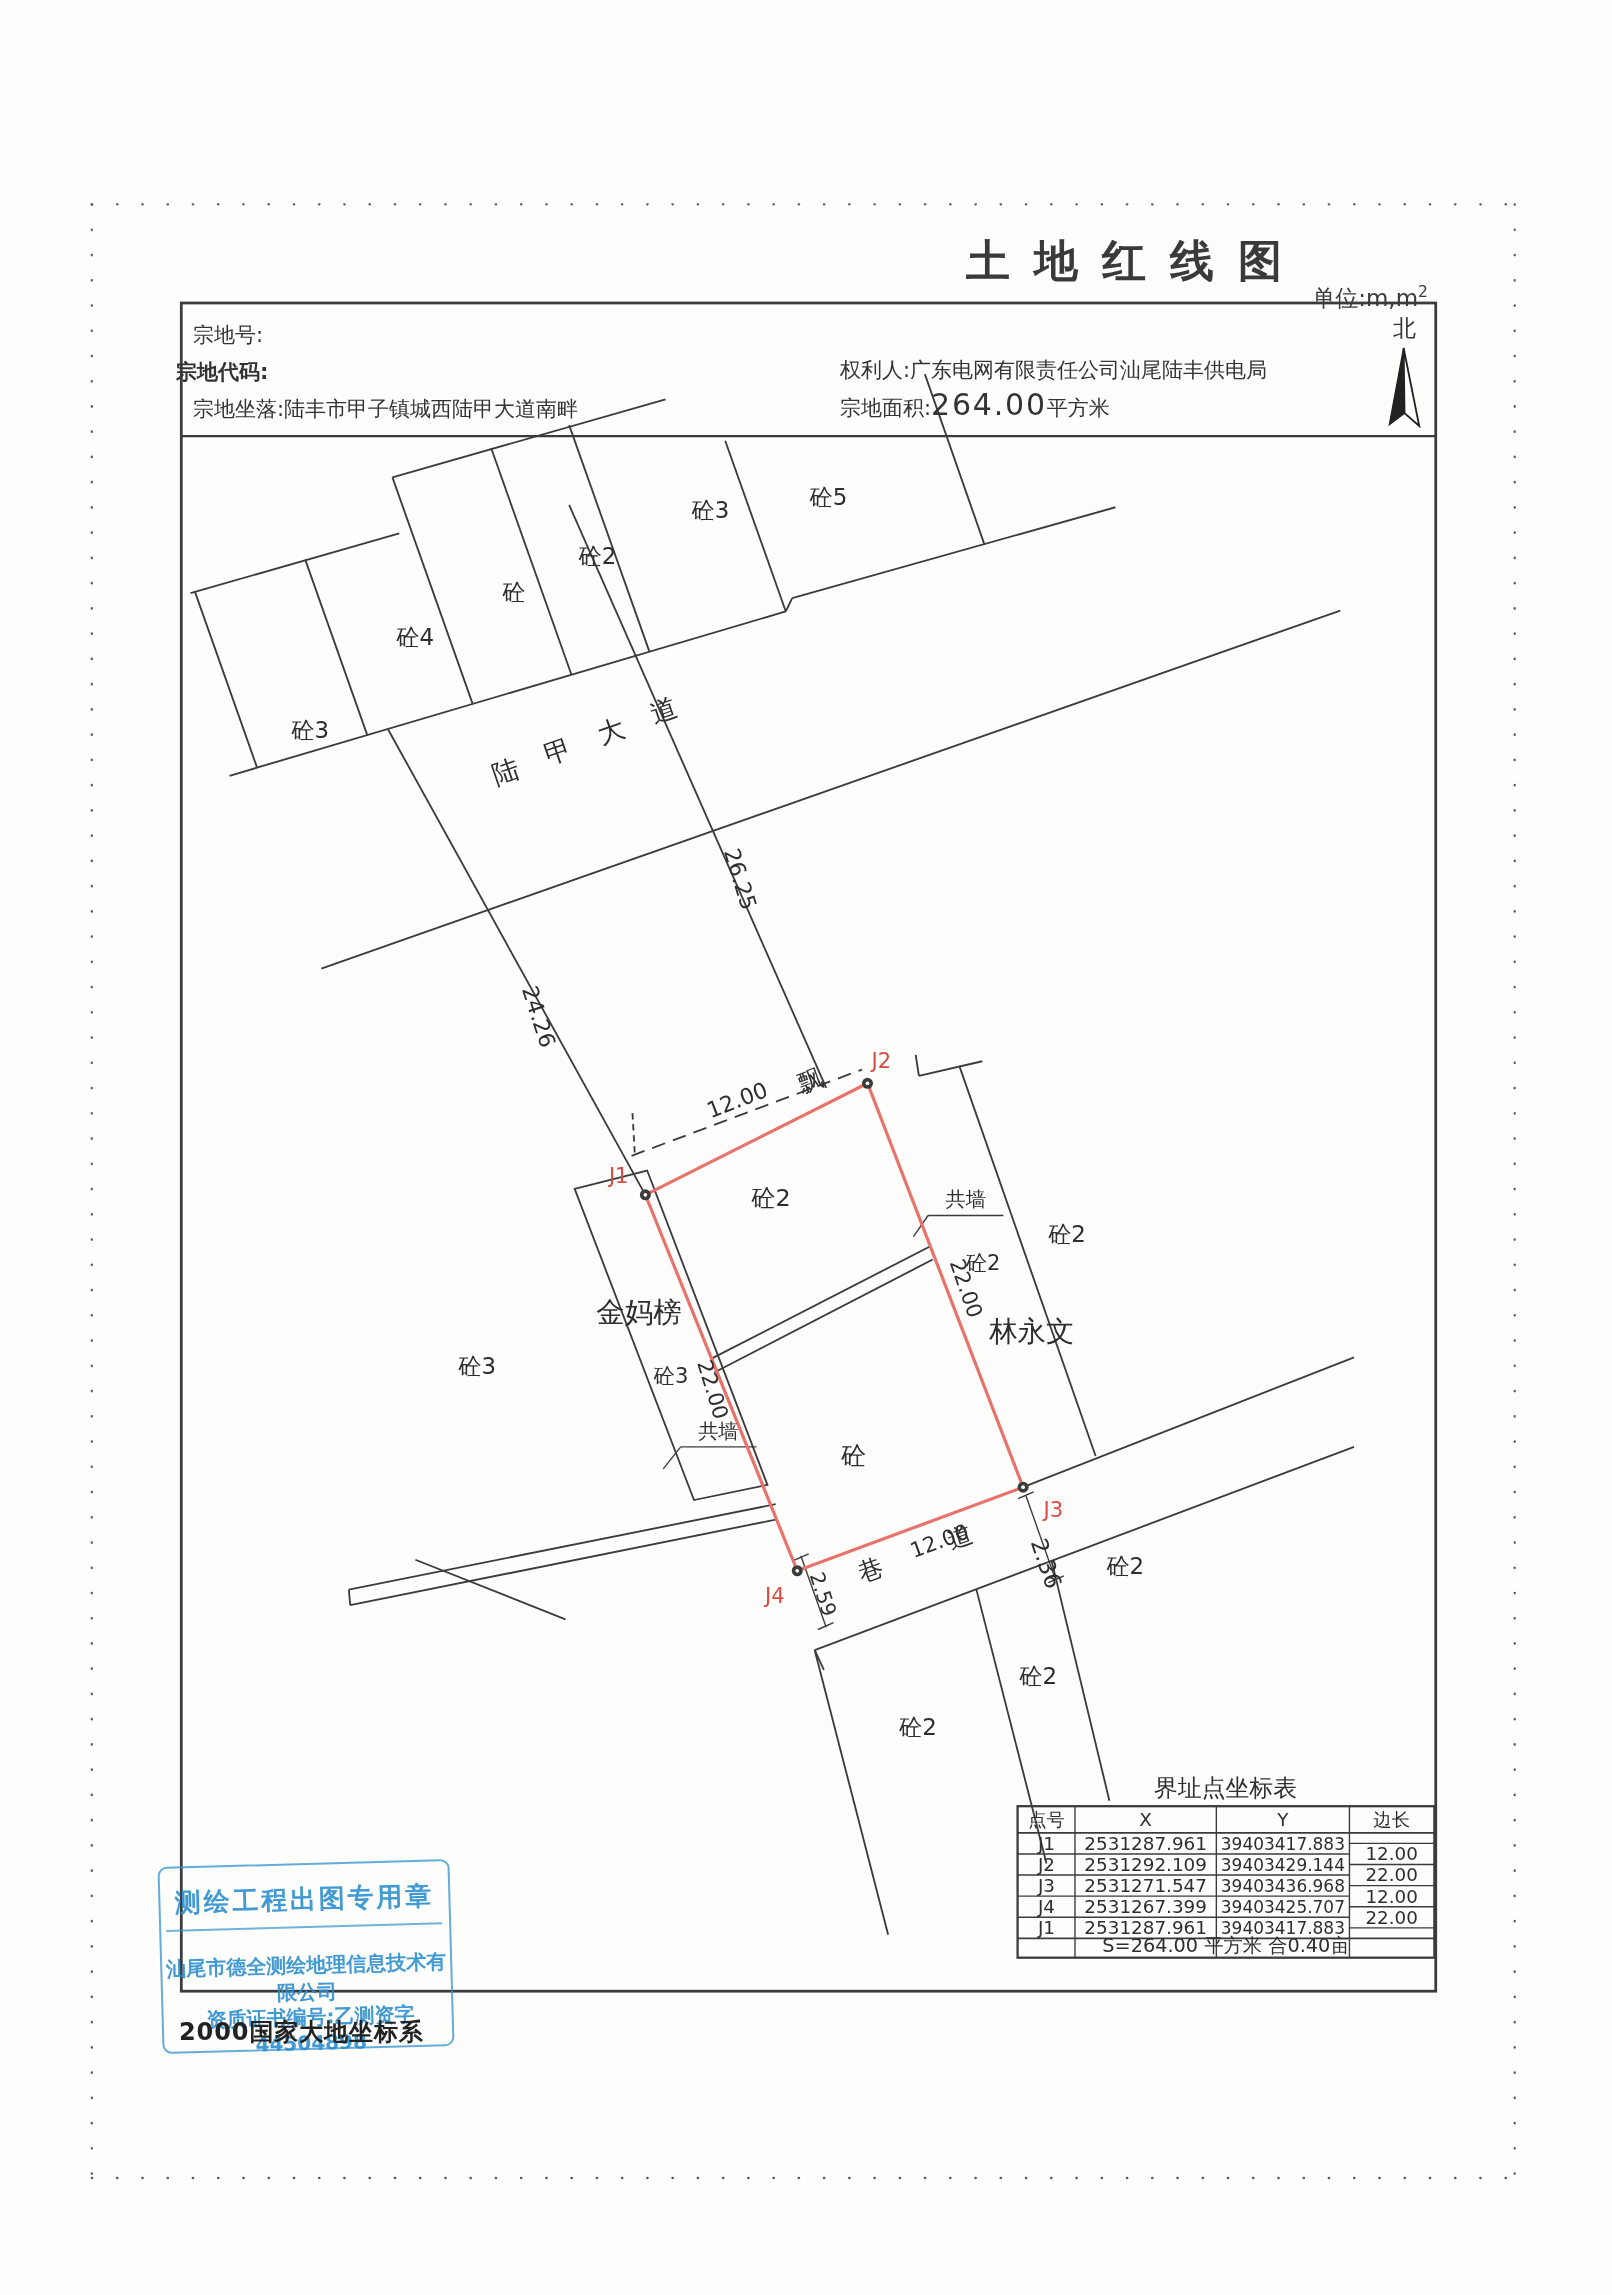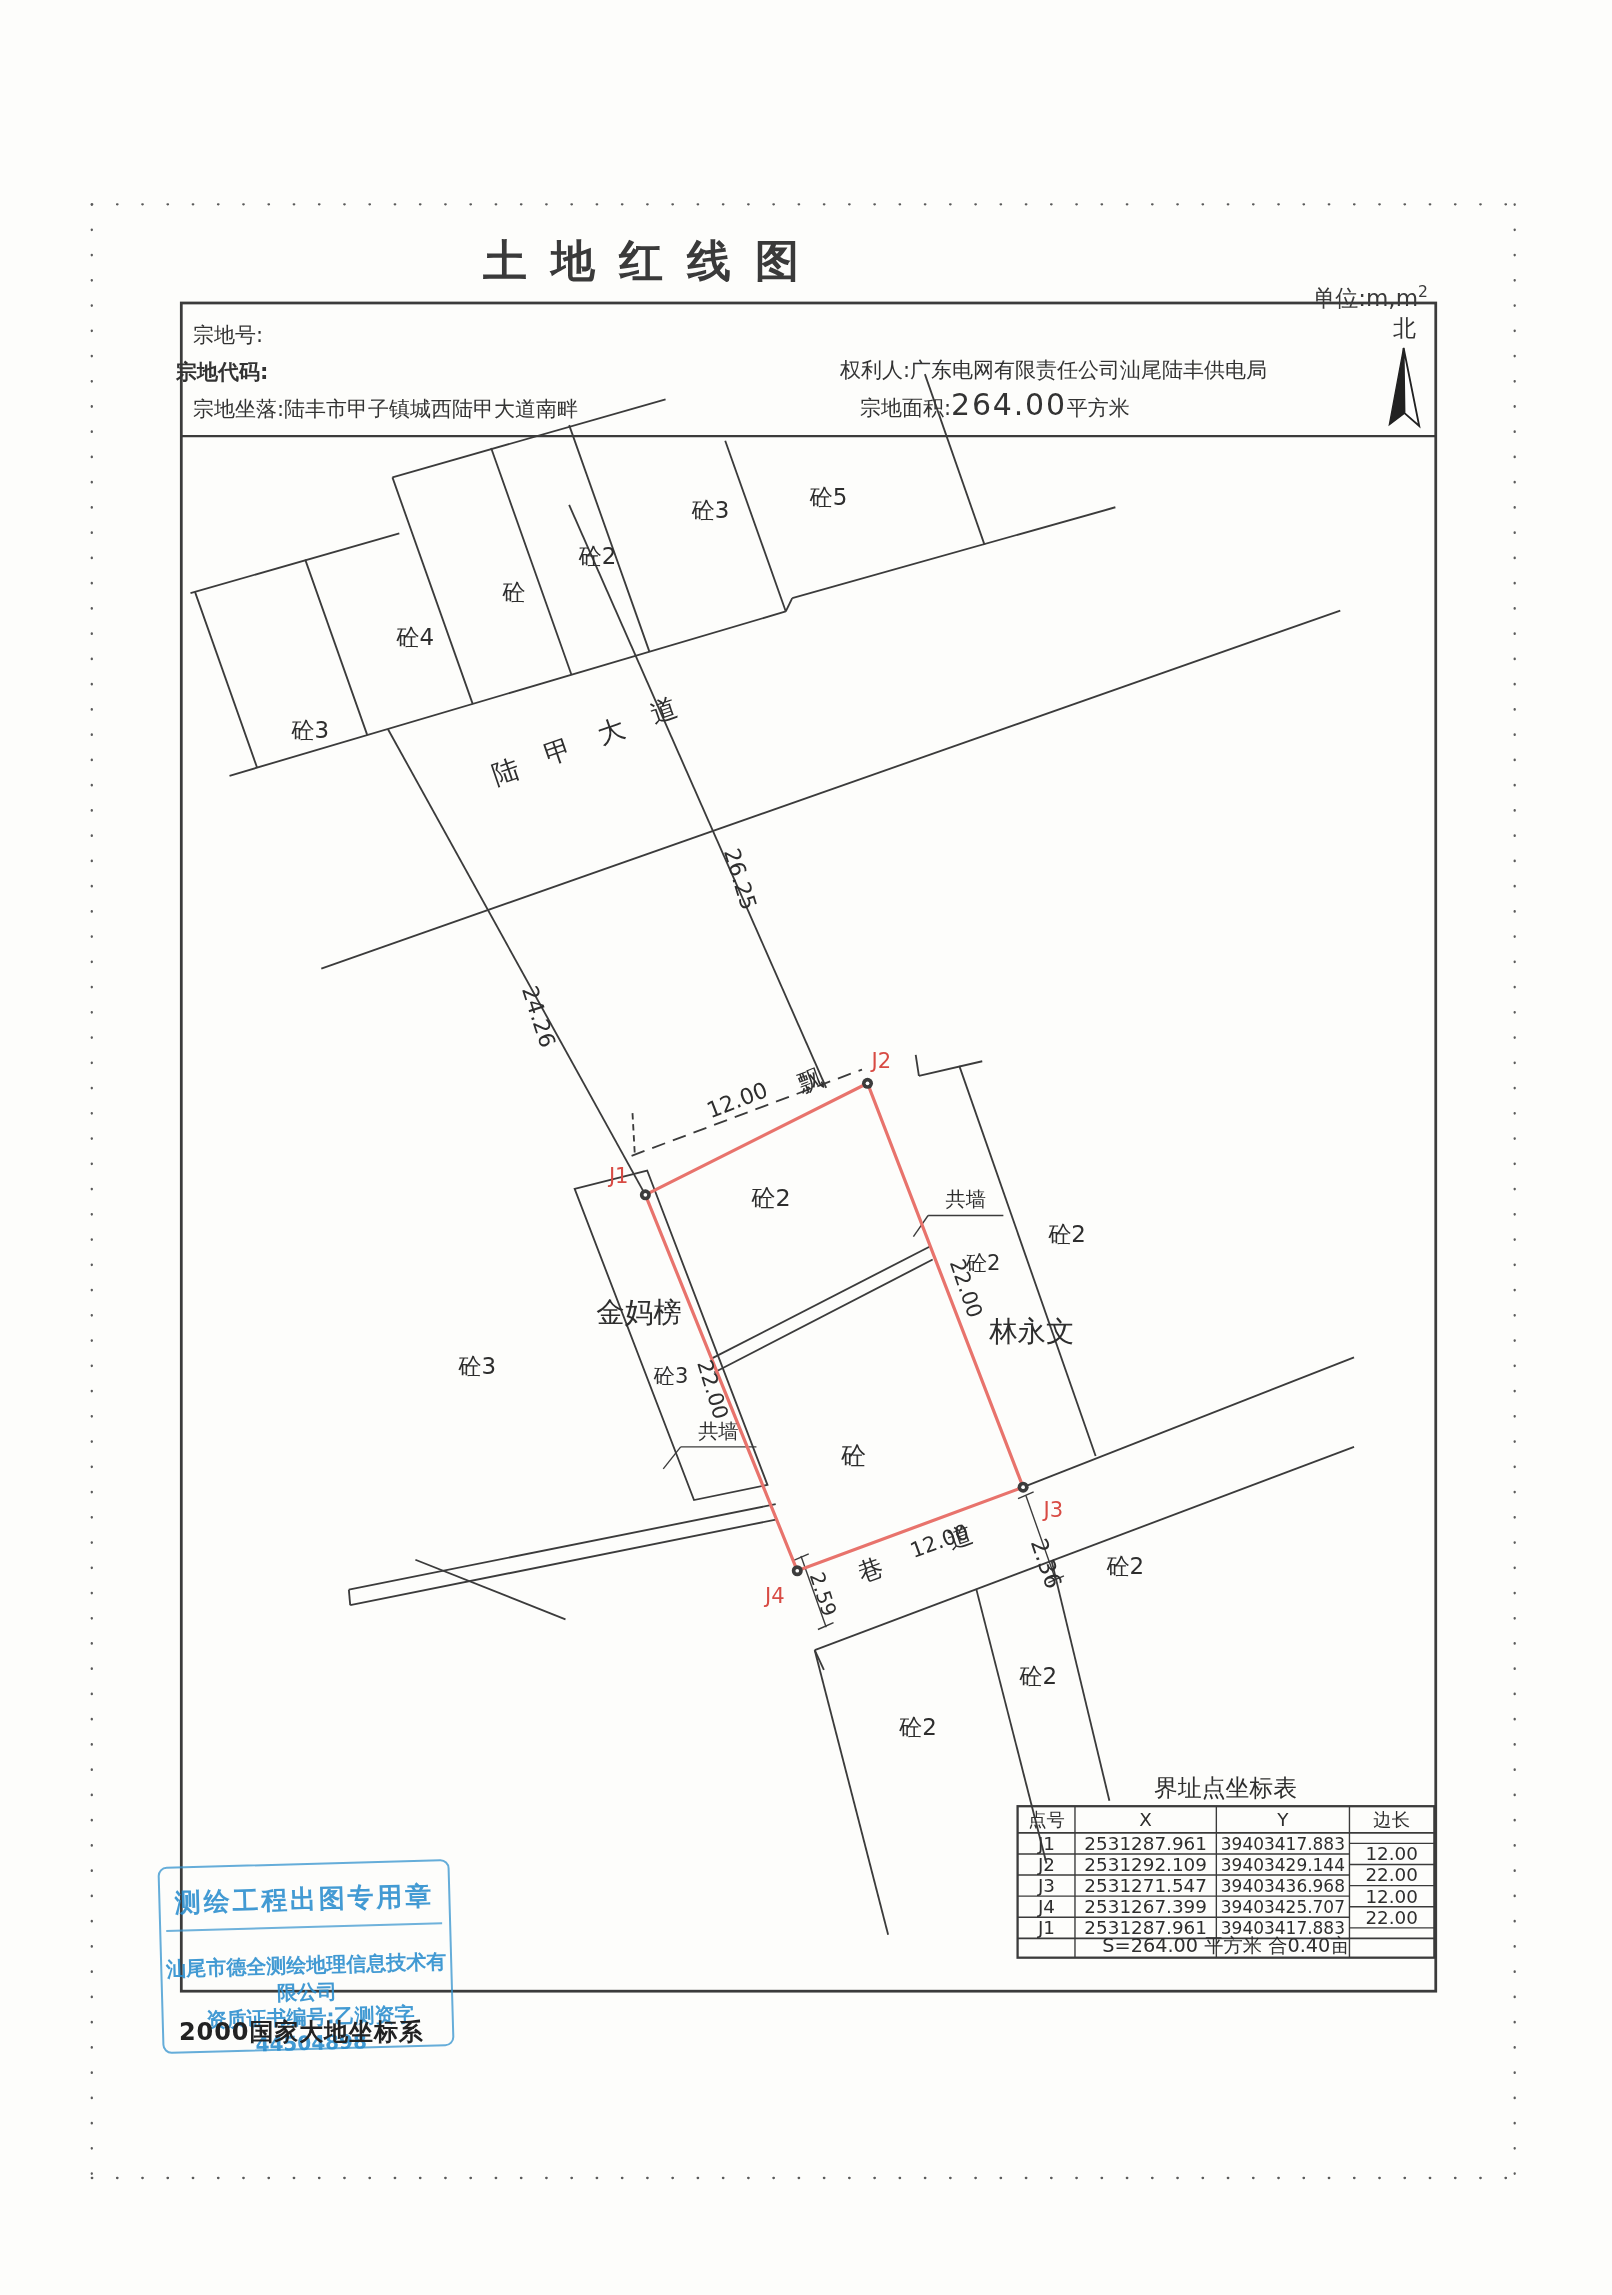--- a/index.html
+++ b/index.html
@@ -3,21 +3,21 @@
 <meta charset="utf-8">
 <style>
   html,body{margin:0;padding:0;background:#e9e9e9;}
   .page{position:relative;width:1612px;height:2341px;background:#fdfdfb;overflow:hidden;
         font-family:"DejaVu Sans",sans-serif;color:#2e2e2e;}
   .abs{position:absolute;}
   svg{position:absolute;left:0;top:0;}
   svg text{font-family:"DejaVu Sans",sans-serif;fill:#2e2e2e;}
   .mt{text-anchor:middle;}
   .red{fill:#d84b44;}
-  .doc-title{left:0;top:232px;width:1306px;text-align:center;font-size:44px;font-weight:600;
+  .doc-title{left:0;top:232px;width:1306px;text-align:right;font-size:44px;font-weight:600;
              letter-spacing:24px;color:#3a3a3a;}
   .unit{right:184px;top:275px;font-size:23px;color:#3a3a3a;margin-top:8px;}
   .unit sup{font-size:15.6px;}
   .fld{font-size:21px;color:#333;white-space:nowrap;}
   .area-big{font-size:30px;letter-spacing:1.8px;}
   .north-char{font-size:23px;color:#333;}
   .scale{left:0;top:2019px;width:1612px;text-align:center;font-size:28.5px;letter-spacing:4.6px;color:#3a3a3a;}
   .stamp{left:160px;top:1863px;width:288px;height:183px;border:2.8px solid rgba(50,145,205,.75);
          border-radius:9.2px;transform:rotate(-1.6deg);color:rgba(40,140,205,.88);}
   .stamp .s1{position:absolute;left:0;top:17.4px;width:100%;text-align:center;font-size:26px;
@@ -227,21 +227,21 @@
   </div>
 
   <div class="abs fld" style="left:193px;top:321px;text-align:right;">宗地号:</div>
   <div class="abs fld" style="left:176px;top:358px;font-weight:bold;">宗地代码:</div>
   <div class="abs fld" style="left:193px;top:395px;text-align:center;">
     <span>宗地坐落:</span><span>陆丰市甲子镇城西陆甲大道南畔</span>
   </div>
   <div class="abs fld" style="left:840px;top:338px;margin-top:18px;">
     <span>权利人:</span><span>广东电网有限责任公司汕尾陆丰供电局</span>
   </div>
-  <div class="abs fld" style="left:840px;top:387px;margin-left:20px;">
+  <div class="abs fld" style="left:840px;top:387px;">
     <span>宗地面积:</span><span class="area-big">264.00</span><span>平方米</span>
   </div>
   <div class="abs north-char" style="left:1393px;top:313px;">北</div>
 
   <div class="abs stamp">
     <div class="s1">测绘工程出图专用章</div>
     <div class="sep"></div>
     <div class="s2">汕尾市德全测绘地理信息技术有限公司</div>
     <div class="s3">资质证书编号:乙测资字44504898</div>
   </div>

